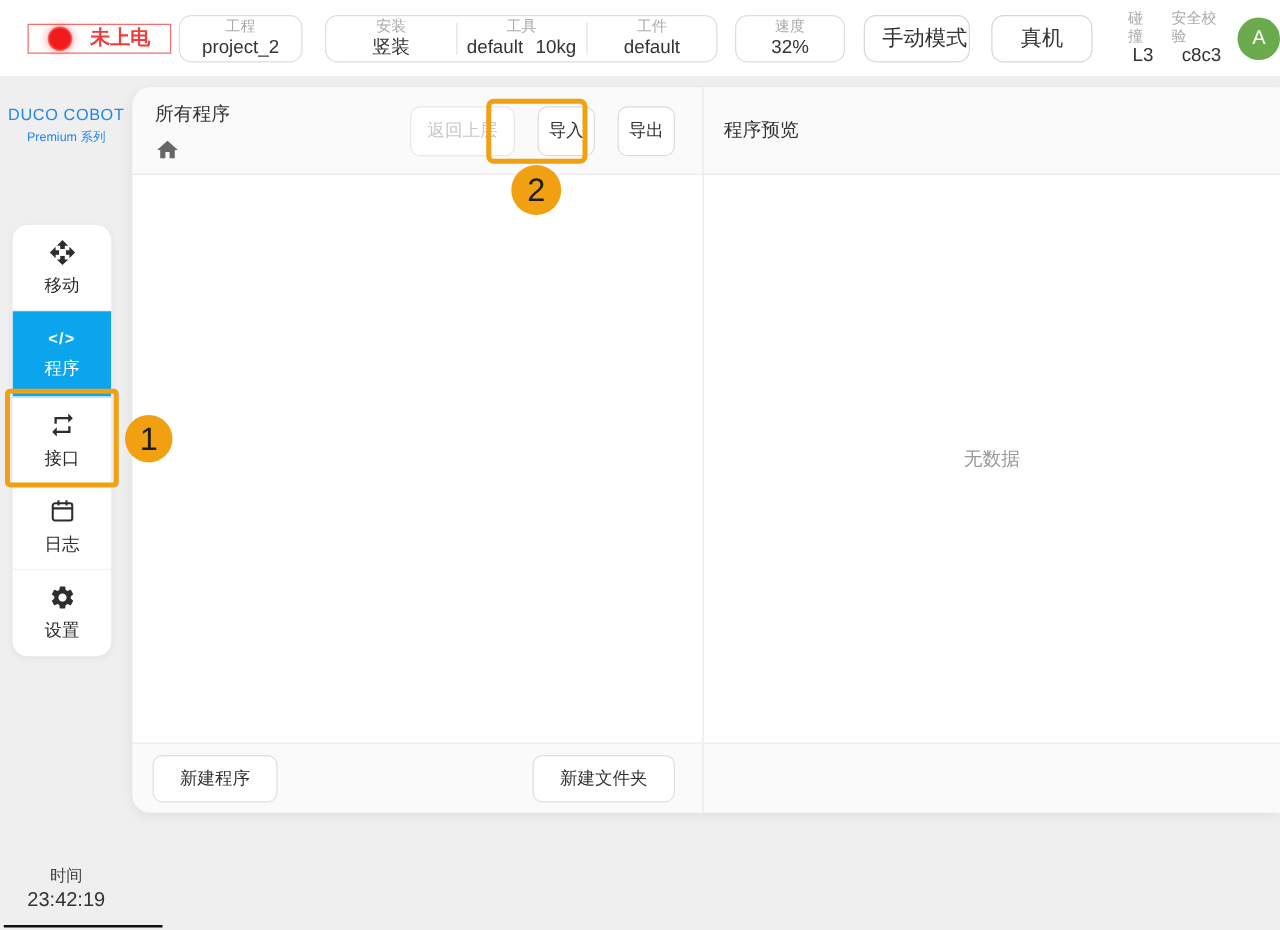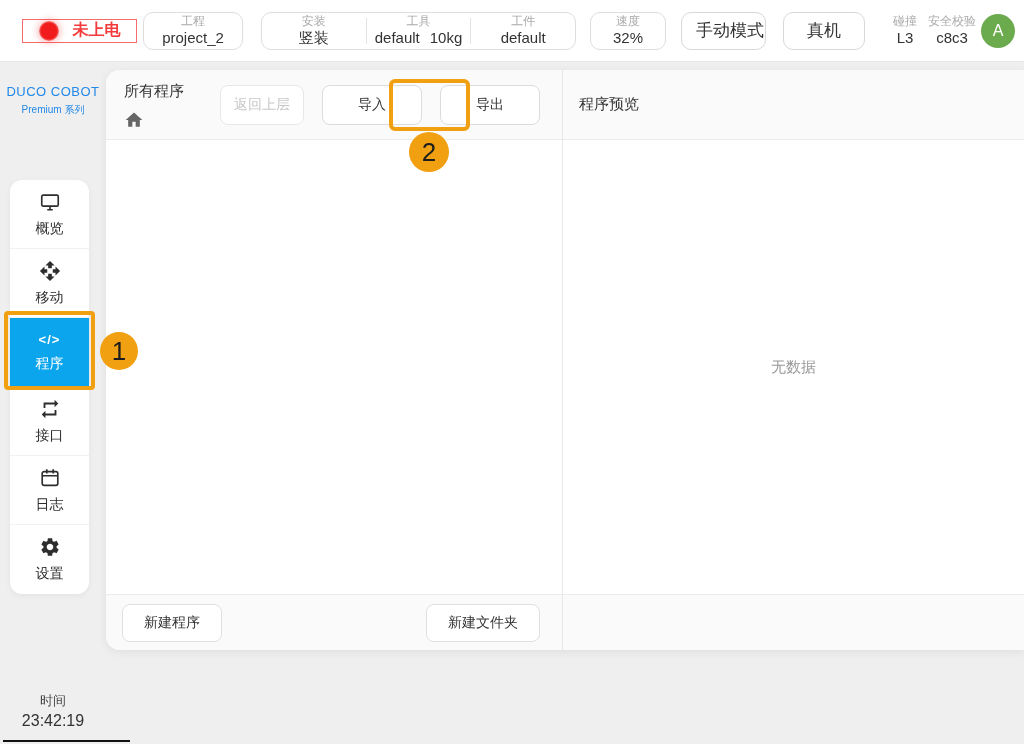--- a/index.html
+++ b/index.html
@@ -17,21 +17,21 @@
            display:flex; flex-direction:row; align-items:center; justify-content:center; gap:14px; margin-right:6px; }
   .power-dot { width:20px; height:20px; border-radius:50%;
                background:radial-gradient(circle,#f21b1b 0%,#f21b1b 55%,rgba(242,27,27,.35) 80%,rgba(242,27,27,0) 100%);
                box-shadow:0 0 6px 2px rgba(242,27,27,.25); }
   .power-text { color:#f43a3a; font-size:16px; font-weight:bold; }
   .proj { width:100px; margin-right:18px; }
   .cfg-group { width:315px; margin-right:14px; flex-direction:row; padding:0; }
   .cfg-sec { flex:1; display:flex; flex-direction:column; align-items:center; justify-content:center; line-height:1.15; height:100%; }
   .cfg-div { width:1px; height:26px; background:#e3e3e3; }
   .tool-val { display:flex; gap:10px; }
-  .speed { width:76px; margin-right:15px; }
+  .speed { width:88px; margin-right:15px; }
   .btn-top { height:38px; border:1px solid #d8d8d8; border-radius:10px; background:#fff;
              display:flex; align-items:center; justify-content:center; font-size:17px; color:#333; }
   .mode { width:85px; margin-right:17px;padding-left:13px; }
   .machine { width:82px; margin-right:28px; }
   .stack { display:flex; flex-direction:column; align-items:center; justify-content:center; line-height:1.2; }
   .stack .lbl { font-size:12px; color:#aaa; }
   .stack .val { font-size:15px; color:#333; }
   .collision { margin-right:11px; }
   .safety { margin-right:5px; }
   .avatar { width:34px; height:34px; border-radius:50%; background:#6bab4e; color:#fff;
@@ -63,21 +63,21 @@
   .hdr-left { grid-column:1; grid-row:1; }
   .hdr-right { grid-column:2; grid-row:1; border-left:1px solid #e8e8e8; display:flex; align-items:center; padding-left:16px; }
   .page-title { position:absolute; left:18px; top:12px; font-size:15px; color:#333; }
   .home-ic { position:absolute; left:18px; top:40px; width:20px; height:20px; cursor:pointer; }
   .hdr-buttons { position:absolute; right:22px; top:15px; display:flex; gap:18px; }
   .btn { height:40px; border:1px solid #dcdcdc; border-radius:8px; background:#fff; font-size:14px;
          color:#333; display:flex; align-items:center; justify-content:center; cursor:pointer;
          font-family:"Liberation Sans","DejaVu Sans",sans-serif; }
   .btn.disabled { color:#c7c7c7; border-color:#e7e7e7; cursor:default; }
   .btn.w4 { padding:0 13px; }
-  .btn.w2 { padding:0 35px; }
+  .btn.w2 { padding:0 8px; }
   .preview-title { font-size:15px; color:#333; }
   .body-left { grid-column:1; grid-row:2; background:#fff; }
   .body-right { grid-column:2; grid-row:2; border-left:1px solid #e8e8e8; display:flex; align-items:center; justify-content:center; }
   .empty-text { color:#999; font-size:15px; }
   .ftr { background:#fafafa; border-top:1px solid #ececec; }
   .ftr-left { grid-column:1; grid-row:3; display:flex; align-items:center; justify-content:space-between; padding:0 22px 0 16px; }
   .ftr-right { grid-column:2; grid-row:3; border-left:1px solid #e8e8e8; }
   .btn-f { height:38px; border:1px solid #e0e0e0; border-radius:8px; background:#fff; font-size:14px; color:#333;
            display:flex; align-items:center; justify-content:center; padding:0 21px; cursor:pointer; }
 
@@ -143,27 +143,20 @@
   </div>
 
   <div class="body-area">
 
     <div class="sidebar">
       <div class="logo">
         <div class="logo-title">DUCO COBOT</div>
         <div class="logo-sub">Premium 系列</div>
       </div>
       <div class="nav-card">
-        <div class="nav-item">
-          <svg viewBox="0 0 24 24">
-            <rect x="3" y="4.5" width="18" height="12" rx="1.5" fill="none" stroke="#2d2d2d" stroke-width="1.8"></rect>
-            <path d="M9 20.5h6M12 16.5v4" fill="none" stroke="#2d2d2d" stroke-width="1.8"></path>
-          </svg>
-          <span>概览</span>
-        </div>
         <div class="nav-item">
           <svg viewBox="0 0 24 24">
             <path d="M10,9h4V6h3l-5-5L7,6h3V9z M9,10H6V7l-5,5l5,5v-3h3V10z M23,12l-5-5v3h-3v4h3v3L23,12z M14,15h-4v3H7l5,5l5-5h-3V15z" fill="#2d2d2d"></path>
           </svg>
           <span>移动</span>
         </div>
         <div class="nav-item active">
           <span class="code-glyph">&lt;/&gt;</span>
           <span>程序</span>
         </div>

